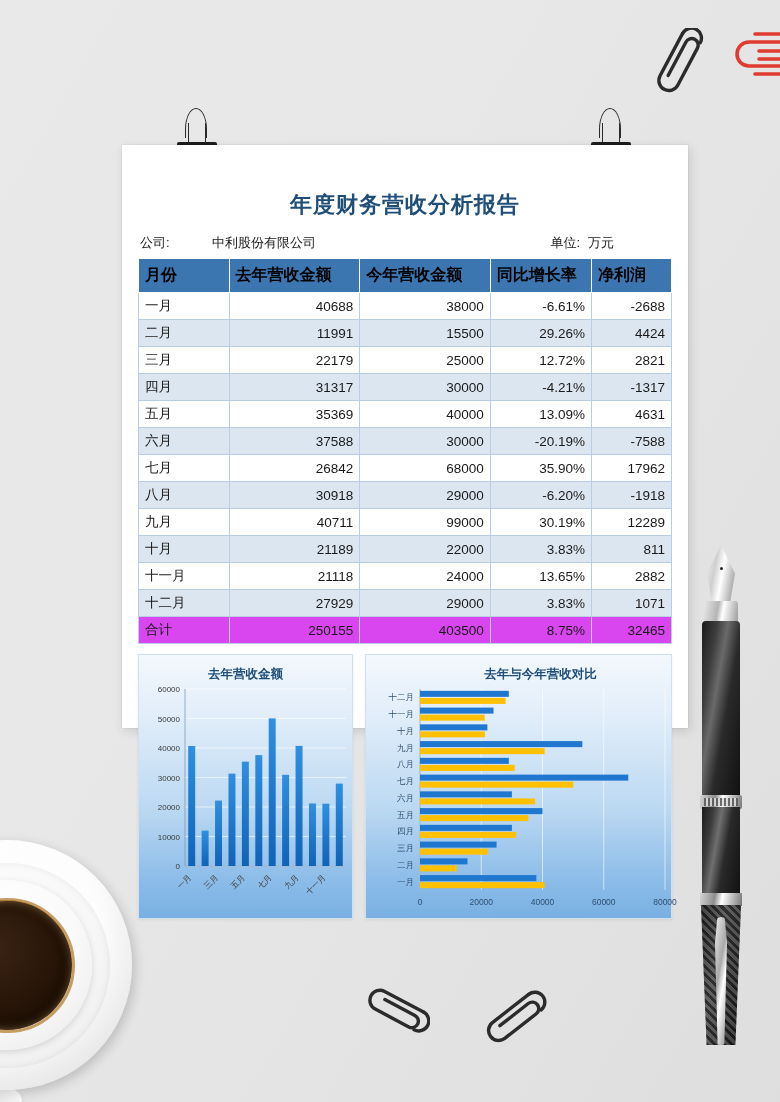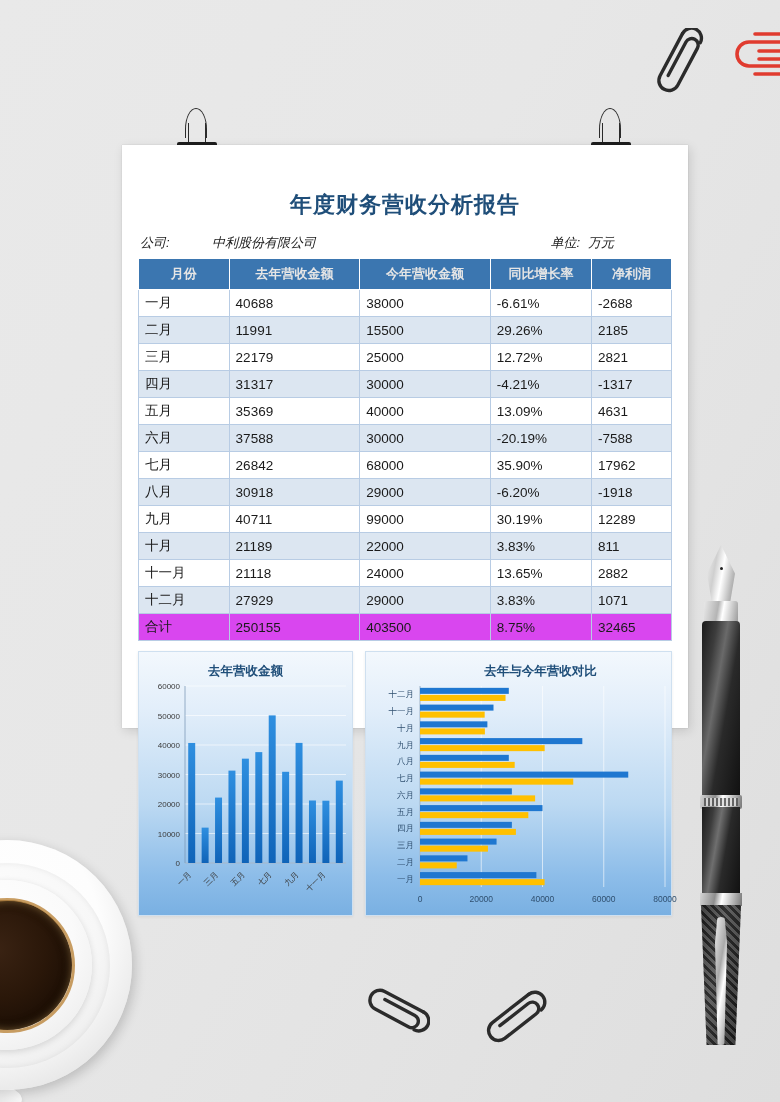--- a/index.html
+++ b/index.html
@@ -147,42 +147,41 @@
   .doc-inner { position:absolute; left: 16px; top: 45px; right: 16px; }
 
   .doc-title {
     text-align:center; font-size: 22px; font-weight: bold;
     color: #1f4e79; letter-spacing: 1px; margin-bottom: 14px;
   }
 
   .meta-row {
     display:flex; align-items:center; font-size: 13px; color:#1a1a1a;
     padding: 0 2px 6px 2px;
-    font-style: italic;
   }
   .meta-label { width: 72px; }
   .meta-value { flex: 1; }
   .meta-right { display:flex; gap:8px; padding-right: 56px; }
 
   
   table.fin {
     width: 100%; border-collapse: collapse; font-size: 13.5px;
     table-layout: fixed;
   }
   table.fin th {
-    background: #3b76b0; color:#e5e5e5; font-weight: bold;
-    padding: 6px 6px; text-align:center;
-    border: 1px solid #ffffff; font-size: 13px;
+    background: #3b76b0; color:#000000; font-weight: bold;
+    padding: 6px 6px; text-align:left;
+    border: 1px solid #ffffff; font-size: 16px;
   }
   table.fin td {
     padding: 4px 6px; border: 1px solid #b8cce4; color:#1a1a1a;
     height: 23px;
   }
   table.fin td.m { text-align:left; }
-  table.fin td.n { text-align:left; }
+  table.fin td.n { text-align:right; }
   table.fin tbody tr:nth-child(even) td { background: #dce6f1; }
   table.fin tbody tr:nth-child(odd) td { background: #ffffff; }
   table.fin tbody tr.total td { background:#d946ef; }
   col.c-month { width: 17%; }
   col.c-num   { width: 24.5%; }
   col.c-rate  { width: 19%; }
   col.c-prof  { width: 15%; }
 
   
   .charts { display:flex; gap: 12px; margin-top: 10px; }
@@ -279,21 +278,21 @@
             <td class="n">40688</td>
             <td class="n">38000</td>
             <td class="n">-6.61%</td>
             <td class="n">-2688</td>
           </tr>
         <tr>
             <td class="m">二月</td>
             <td class="n">11991</td>
             <td class="n">15500</td>
             <td class="n">29.26%</td>
-            <td class="n">2185</td>
+            <td class="n">4424</td>
           </tr>
         <tr>
             <td class="m">三月</td>
             <td class="n">22179</td>
             <td class="n">25000</td>
             <td class="n">12.72%</td>
             <td class="n">2821</td>
           </tr>
         <tr>
             <td class="m">四月</td>

